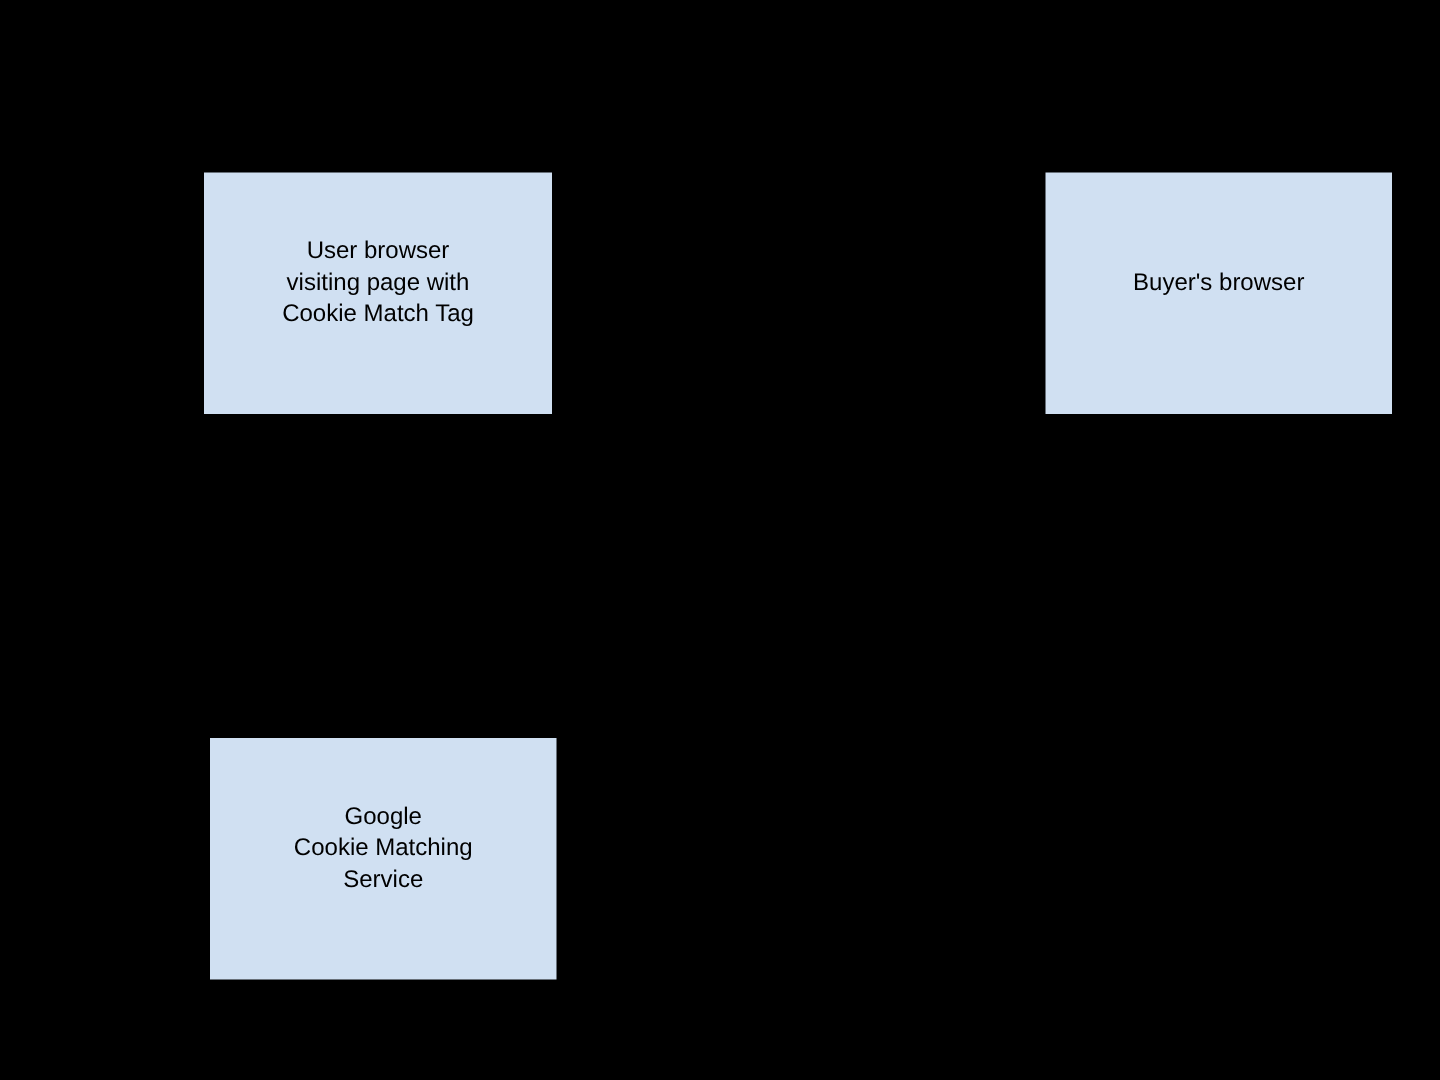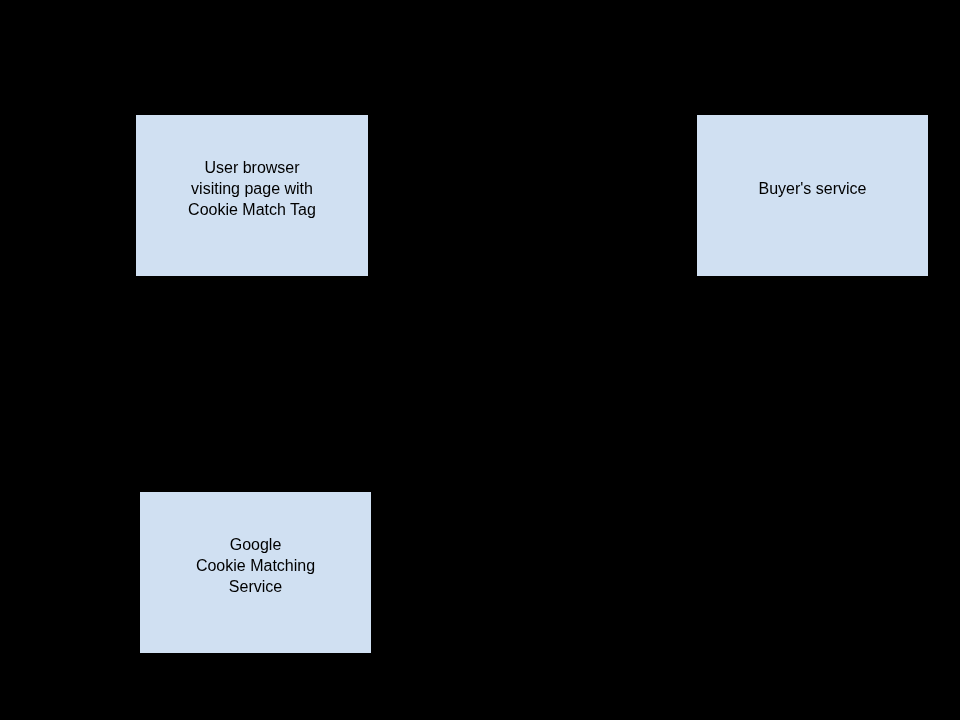--- a/index.html
+++ b/index.html
@@ -46,21 +46,21 @@
 
 <div id="canvas" style="width: 960px; height: 720px; background: rgb(0, 0, 0);">
 
   <div class="node" id="node-user-browser" style="left: 136px; top: 115px; width: 232px; height: 161px; background: rgb(208, 224, 242); color: rgb(0, 0, 0);">
     <span class="node-label">User browser
 visiting page with
 Cookie Match Tag</span>
   </div>
 
   <div class="node" id="node-buyers-service" style="left: 697px; top: 115px; width: 231px; height: 161px; background: rgb(208, 224, 242); color: rgb(0, 0, 0);">
-    <span class="node-label">Buyer's service</span>
+    <span class="node-label">Buyer's browser</span>
   </div>
 
   <div class="node" id="node-google-cookie-matching-service" style="left: 140px; top: 492px; width: 231px; height: 161px; background: rgb(208, 224, 242); color: rgb(0, 0, 0); align-items: center;">
     <span class="node-label">Google
 Cookie Matching
 Service</span>
   </div>
 
 </div>
 

